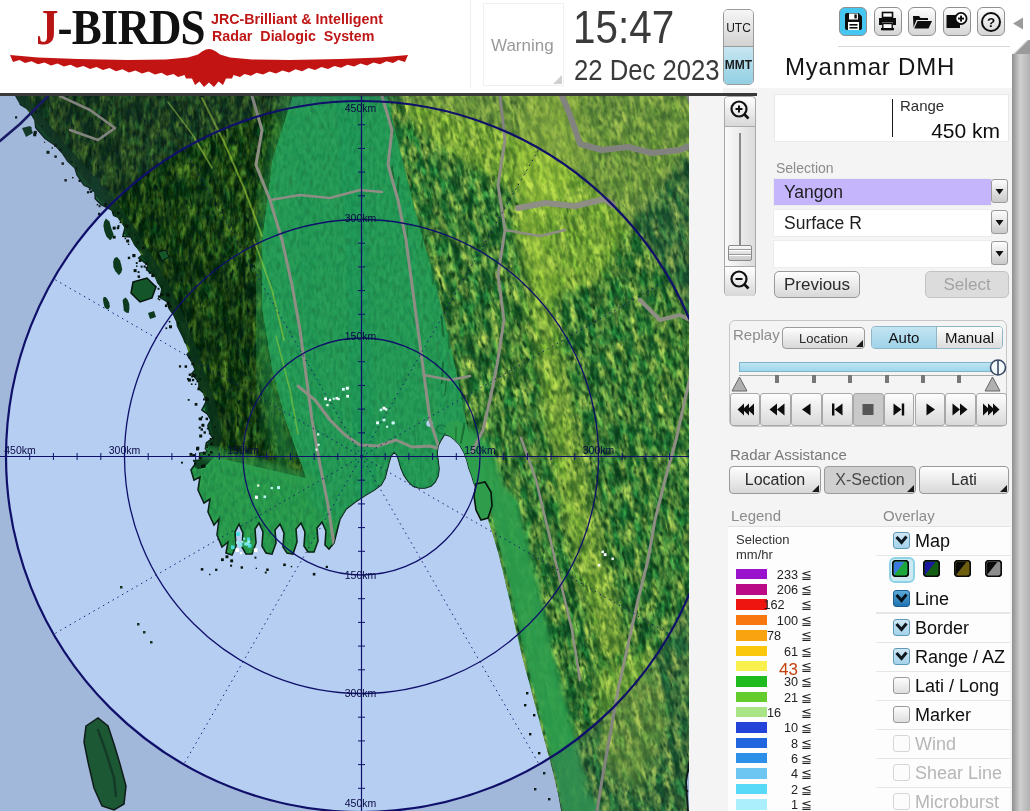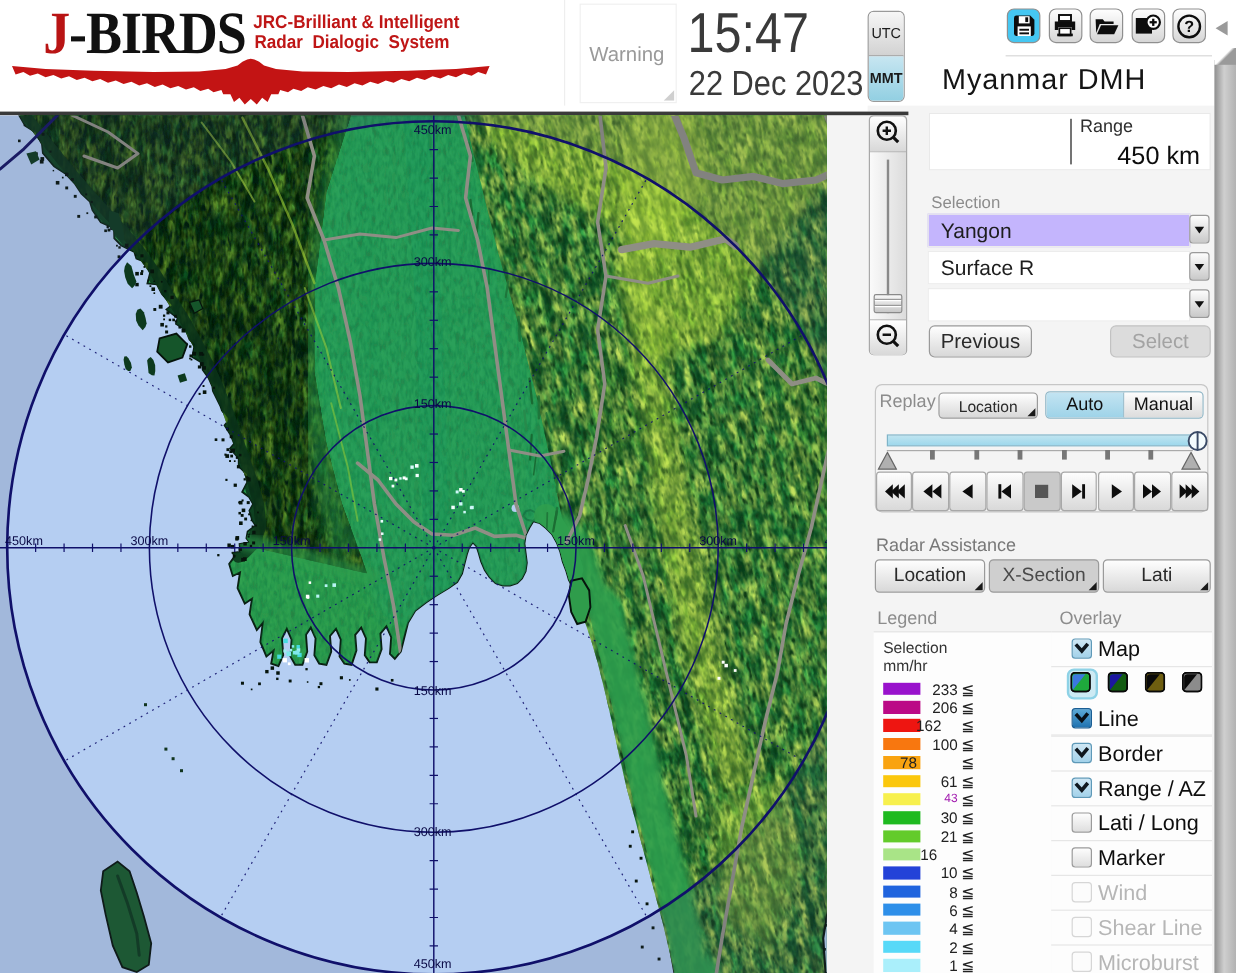--- a/index.html
+++ b/index.html
@@ -656,27 +656,27 @@
 <div style="position:absolute;left:736px;top:584.1px;width:31px;height:10.5px;background:#bb0a86"></div>
 <div style="position:absolute;left:750px;top:583.1px;width:48px;text-align:right;font-size:12.7px;color:#222">206</div>
 <div style="position:absolute;left:801px;top:582.1px;font-size:13px;color:#222">≦</div>
 <div style="position:absolute;left:736px;top:599.4px;width:31px;height:10.5px;background:#ee1511"></div>
 <div style="position:absolute;left:750px;top:598.4px;width:48px;text-align:center;font-size:12.7px;color:#222">162</div>
 <div style="position:absolute;left:801px;top:597.4px;font-size:13px;color:#222">≦</div>
 <div style="position:absolute;left:736px;top:614.8px;width:31px;height:10.5px;background:#f8770f"></div>
 <div style="position:absolute;left:750px;top:613.8px;width:48px;text-align:right;font-size:12.7px;color:#222">100</div>
 <div style="position:absolute;left:801px;top:612.8px;font-size:13px;color:#222">≦</div>
 <div style="position:absolute;left:736px;top:630.1px;width:31px;height:10.5px;background:#f9a310"></div>
-<div style="position:absolute;left:750px;top:629.1px;width:48px;text-align:left;font-size:12.7px;color:#222">78</div>
+<div style="position:absolute;left:750px;top:629.1px;width:48px;text-align:center;font-size:12.7px;color:#222">78</div>
 <div style="position:absolute;left:801px;top:628.1px;font-size:13px;color:#222">≦</div>
 <div style="position:absolute;left:736px;top:645.5px;width:31px;height:10.5px;background:#fbc70c"></div>
 <div style="position:absolute;left:750px;top:644.5px;width:48px;text-align:right;font-size:12.7px;color:#222">61</div>
 <div style="position:absolute;left:801px;top:643.5px;font-size:13px;color:#222">≦</div>
 <div style="position:absolute;left:736px;top:660.8px;width:31px;height:10.5px;background:#f7f04e"></div>
-<div style="position:absolute;left:750px;top:659.8px;width:48px;text-align:right;font-size:10px;color:#a21caf">43</div>
+<div style="position:absolute;left:750px;top:659.8px;width:48px;text-align:right;font-size:17px;color:#c2410c">43</div>
 <div style="position:absolute;left:801px;top:658.8px;font-size:13px;color:#222">≦</div>
 <div style="position:absolute;left:736px;top:676.2px;width:31px;height:10.5px;background:#1fba20"></div>
 <div style="position:absolute;left:750px;top:675.2px;width:48px;text-align:right;font-size:12.7px;color:#222">30</div>
 <div style="position:absolute;left:801px;top:674.2px;font-size:13px;color:#222">≦</div>
 <div style="position:absolute;left:736px;top:691.5px;width:31px;height:10.5px;background:#63cb2b"></div>
 <div style="position:absolute;left:750px;top:690.5px;width:48px;text-align:right;font-size:12.7px;color:#222">21</div>
 <div style="position:absolute;left:801px;top:689.5px;font-size:13px;color:#222">≦</div>
 <div style="position:absolute;left:736px;top:706.9px;width:31px;height:10.5px;background:#a9e487"></div>
 <div style="position:absolute;left:750px;top:705.9px;width:48px;text-align:center;font-size:12.7px;color:#222">16</div>
 <div style="position:absolute;left:801px;top:704.9px;font-size:13px;color:#222">≦</div>

